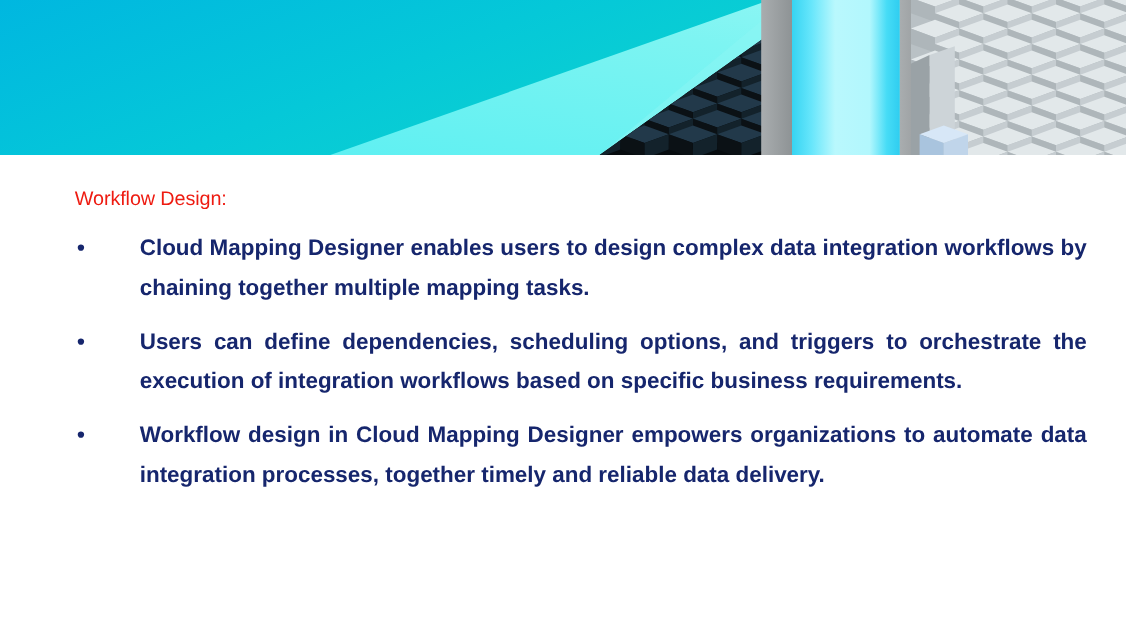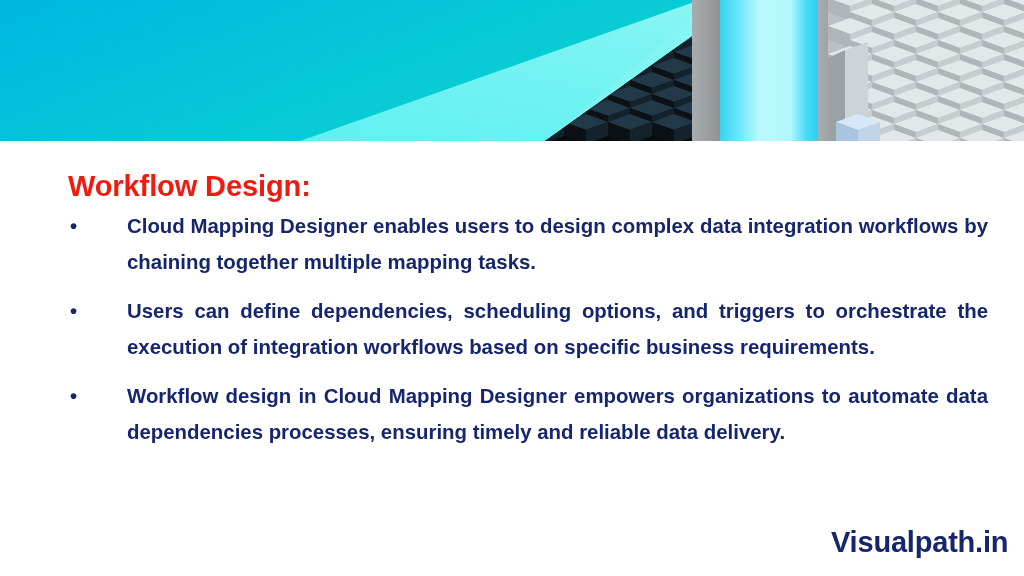--- a/index.html
+++ b/index.html
@@ -45,22 +45,22 @@
     left: 0;
     top: 141px;
     width: 1024px;
     height: 435px;
   }
 
   .slide-title {
     position: absolute;
     left: 68px;
     top: 29px;
-    font-size: 29px;
-    font-weight: bold;
+    font-size: 18px;
+    font-weight: normal;
     letter-spacing: -0.1px;
     color: #ee1b11;
     white-space: nowrap;
   }
 
   .bullet-list {
     position: absolute;
     left: 56px;
     top: 68px;
     width: 932px;
@@ -290,21 +290,20 @@
         <span class="btext">Cloud Mapping Designer enables users to design complex data integration workflows by chaining together multiple mapping tasks.</span>
       </div>
 
       <div class="bullet-item">
         <span class="bullet-marker">•</span>
         <span class="btext">Users can define dependencies, scheduling options, and triggers to orchestrate the execution of integration workflows based on specific business requirements.</span>
       </div>
 
       <div class="bullet-item last">
         <span class="bullet-marker">•</span>
-        <span class="btext">Workflow design in Cloud Mapping Designer empowers organizations to automate data dependencies processes, ensuring timely and reliable data delivery.</span>
+        <span class="btext">Workflow design in Cloud Mapping Designer empowers organizations to automate data integration processes, together timely and reliable data delivery.</span>
       </div>
 
     </div>
 
-    <div class="footer-logo">Visualpath.in</div>
 
   </div>
 </div>
 
 </body></html>

